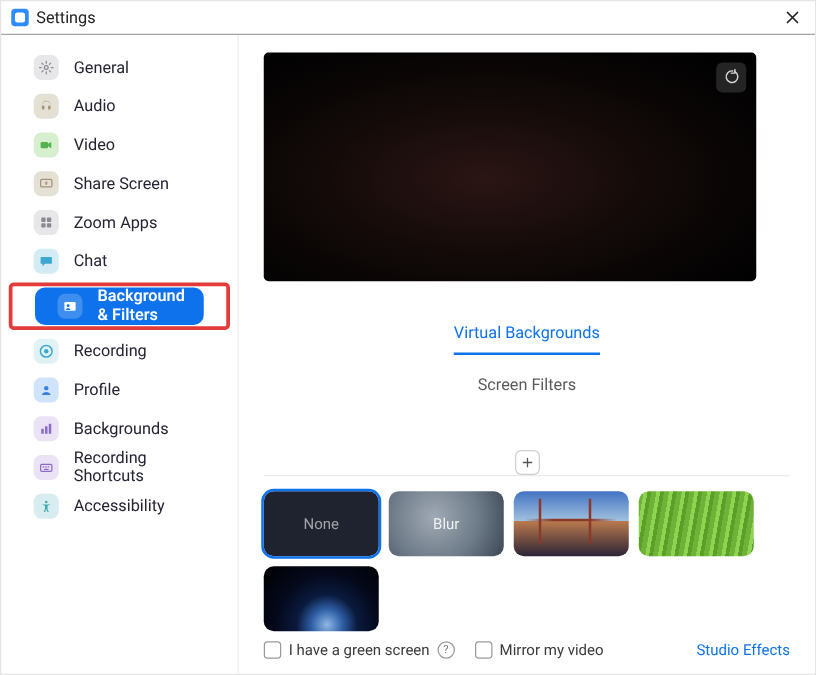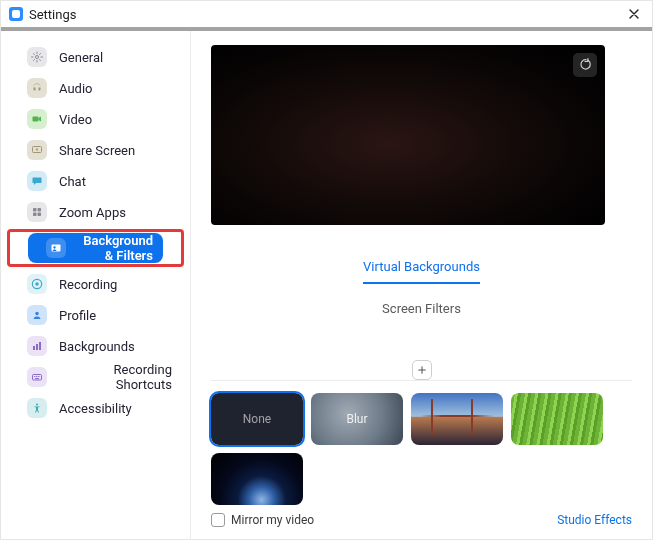--- a/index.html
+++ b/index.html
@@ -34,22 +34,21 @@
     background: #2d8cff;
     position: relative;
   }
   .app-icon::after {
     content: ""; position: absolute; inset: 3px;
     border-radius: 2px; background: #fff;
   }
   .close-x { font-size: 14px; cursor: pointer; color: #222; padding: 2px 4px; }
   .body {
     flex: 1; display: flex; overflow: hidden;
-    border-top: 4px solid #a3a3a3;
-    text-align: right;
+    border-top: 1px solid #a3a3a3;
   }
   
   .sidebar {
     width: 190px;
     border-right: 1px solid #ececec;
     padding: 10px 0 10px 0;
     overflow: auto;
   }
   .side-item {
     display: flex; align-items: center;
@@ -263,38 +262,38 @@
         <span class="icon ic-share">
           <svg width="12" height="12" viewBox="0 0 24 24">
               <rect x="3" y="5" width="18" height="12" rx="2" fill="none" stroke="#a19574" stroke-width="2"></rect>
               <path d="M12 8l3 3h-2v3h-2v-3H9l3-3z" fill="#a19574"></path>
             </svg>
         </span>
         <span class="label">Share Screen</span>
       </div>
 
       <div class="side-item">
-        <span class="icon ic-chat">
-          <svg width="12" height="12" viewBox="0 0 24 24">
-              <path d="M4 5h16a1 1 0 011 1v9a1 1 0 01-1 1H10l-4 4v-4H4a1 1 0 01-1-1V6a1 1 0 011-1z" fill="#3ba9cf"></path>
-            </svg>
-        </span>
-        <span class="label">Chat</span>
-      </div>
-
-      <div class="side-item">
         <span class="icon ic-zapps">
           <svg width="12" height="12" viewBox="0 0 24 24">
               <rect x="4" y="4" width="7" height="7" rx="1.5" fill="#8a8a92"></rect>
               <rect x="13" y="4" width="7" height="7" rx="1.5" fill="#8a8a92"></rect>
               <rect x="4" y="13" width="7" height="7" rx="1.5" fill="#8a8a92"></rect>
               <rect x="13" y="13" width="7" height="7" rx="1.5" fill="#8a8a92"></rect>
             </svg>
         </span>
         <span class="label">Zoom Apps</span>
+      </div>
+
+      <div class="side-item">
+        <span class="icon ic-chat">
+          <svg width="12" height="12" viewBox="0 0 24 24">
+              <path d="M4 5h16a1 1 0 011 1v9a1 1 0 01-1 1H10l-4 4v-4H4a1 1 0 01-1-1V6a1 1 0 011-1z" fill="#3ba9cf"></path>
+            </svg>
+        </span>
+        <span class="label">Chat</span>
       </div>
 
       <div class="highlight-wrap">
         <div class="side-item active">
           <span class="icon ic-bg">
             <svg width="12" height="12" viewBox="0 0 24 24">
                 <rect x="3" y="5" width="18" height="14" rx="2" fill="#fff"></rect>
                 <circle cx="9" cy="11" r="2.3" fill="#0e72ed"></circle>
                 <path d="M5 18c.6-2 2.2-3 4-3s3.4 1 4 3" fill="#0e72ed"></path>
               </svg>
@@ -385,20 +384,25 @@
           <span>Blur</span>
         </div>
         <div class="bg-tile bridge"></div>
         <div class="bg-tile grass"></div>
         <div class="bg-tile earth"></div>
       </div>
 
       <div class="bottom-row">
         <label class="chk">
           <span class="chk-box"></span>
+          <span>I have a green screen</span>
+          <span class="help-dot">?</span>
+        </label>
+        <label class="chk">
+          <span class="chk-box"></span>
           <span>Mirror my video</span>
         </label>
         <div class="bottom-spacer"></div>
         <span class="studio-link">Studio Effects</span>
       </div>
     </div>
   </div>
 </div>
 
 </body></html>

